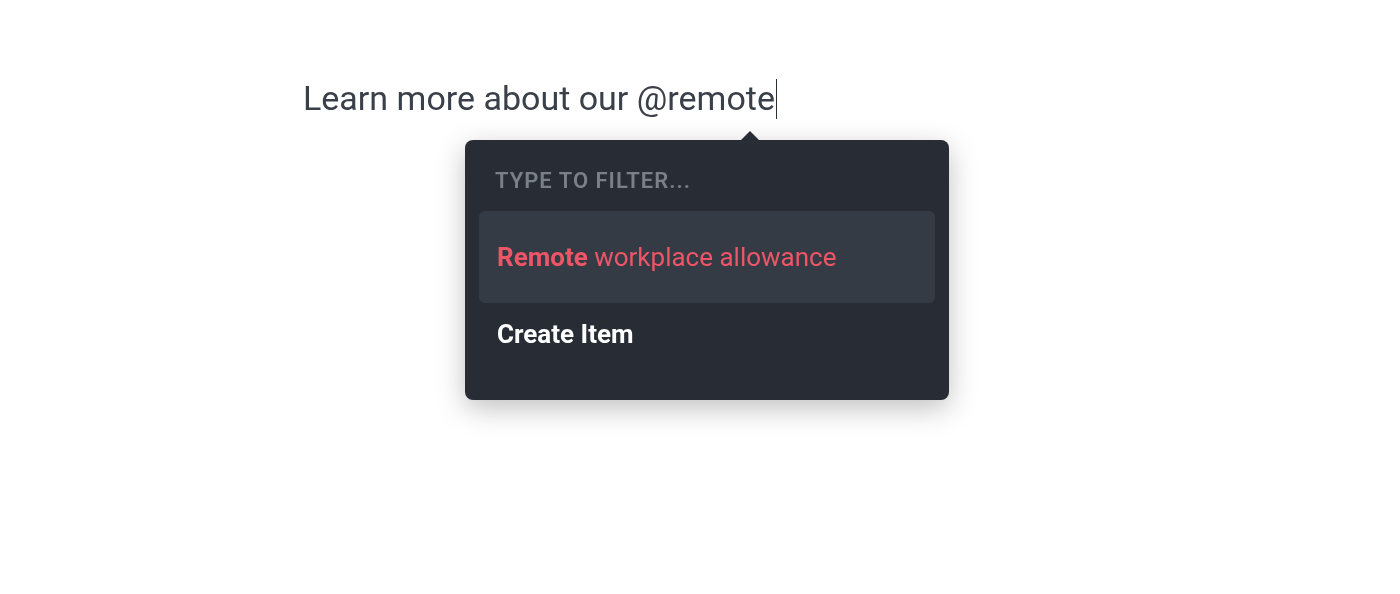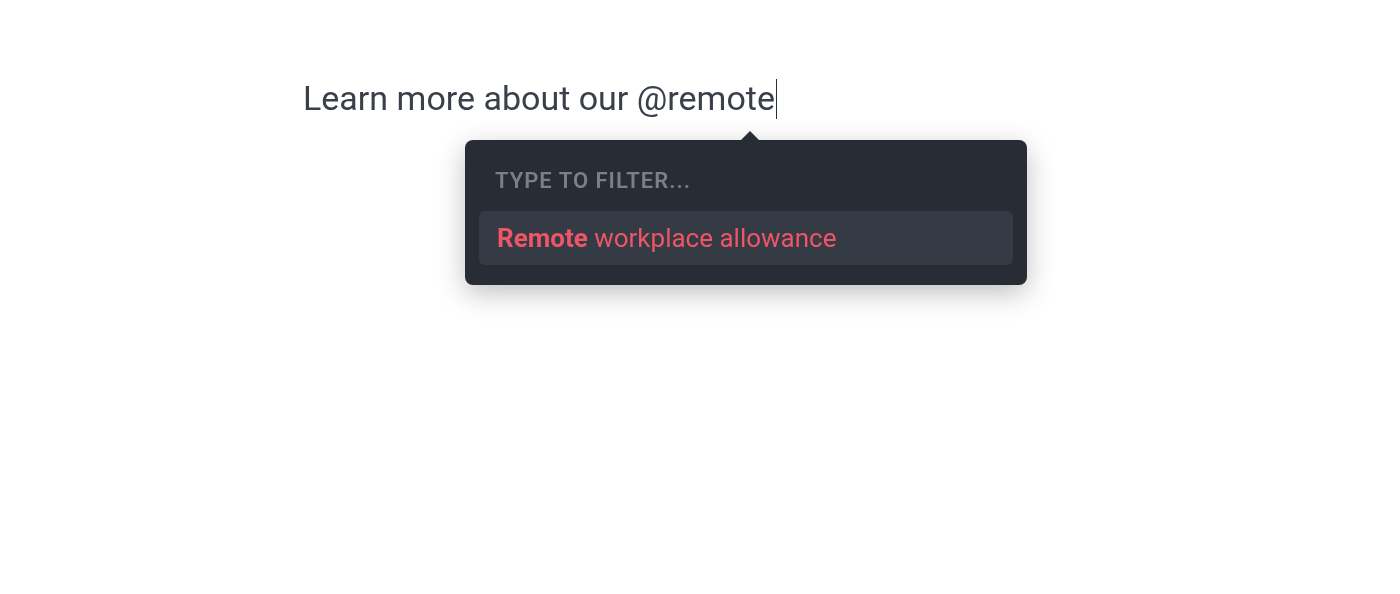--- a/index.html
+++ b/index.html
@@ -34,21 +34,21 @@
       background: #2a3038;
       vertical-align: middle;
       margin-left: 1px;
       position: relative;
       top: -2px;
     }
     .popover {
       position: absolute;
       top: 140px;
       left: 465px;
-      width: 562px;
+      width: 484px;
       background: #282d35;
       border-radius: 8px;
       box-shadow: 0 8px 28px rgba(0,0,0,0.25);
       padding: 16px 14px 18px 14px;
     }
     .popover-arrow {
       position: absolute;
       top: -9px;
       left: 275px;
       width: 0;
@@ -59,21 +59,21 @@
     }
     .filter-label {
       font-size: 22px;
       letter-spacing: 1px;
       color: #7a8088;
       font-weight: 600;
       padding: 12px 16px 18px 16px;
       text-transform: uppercase;
     }
     .option {
-      padding: 12px 18px;
+      padding: 31px 18px;
       font-size: 26px;
       border-radius: 6px;
       cursor: pointer;
       color: #ffffff;
       font-weight: 400;
       margin-bottom: 2px;
     }
     .option .bold {
       font-weight: 700;
     }
@@ -96,13 +96,16 @@
 <div class="popover">
   <div class="popover-arrow"></div>
   <div class="filter-label">TYPE TO FILTER...</div>
 
   <div class="option selected">
     <span class="bold">Remote</span><span> workplace allowance</span>
   </div>
 
 
 
+  <div class="option create">
+    <span>Create Item</span>
+  </div>
 </div>
 
 </body></html>

